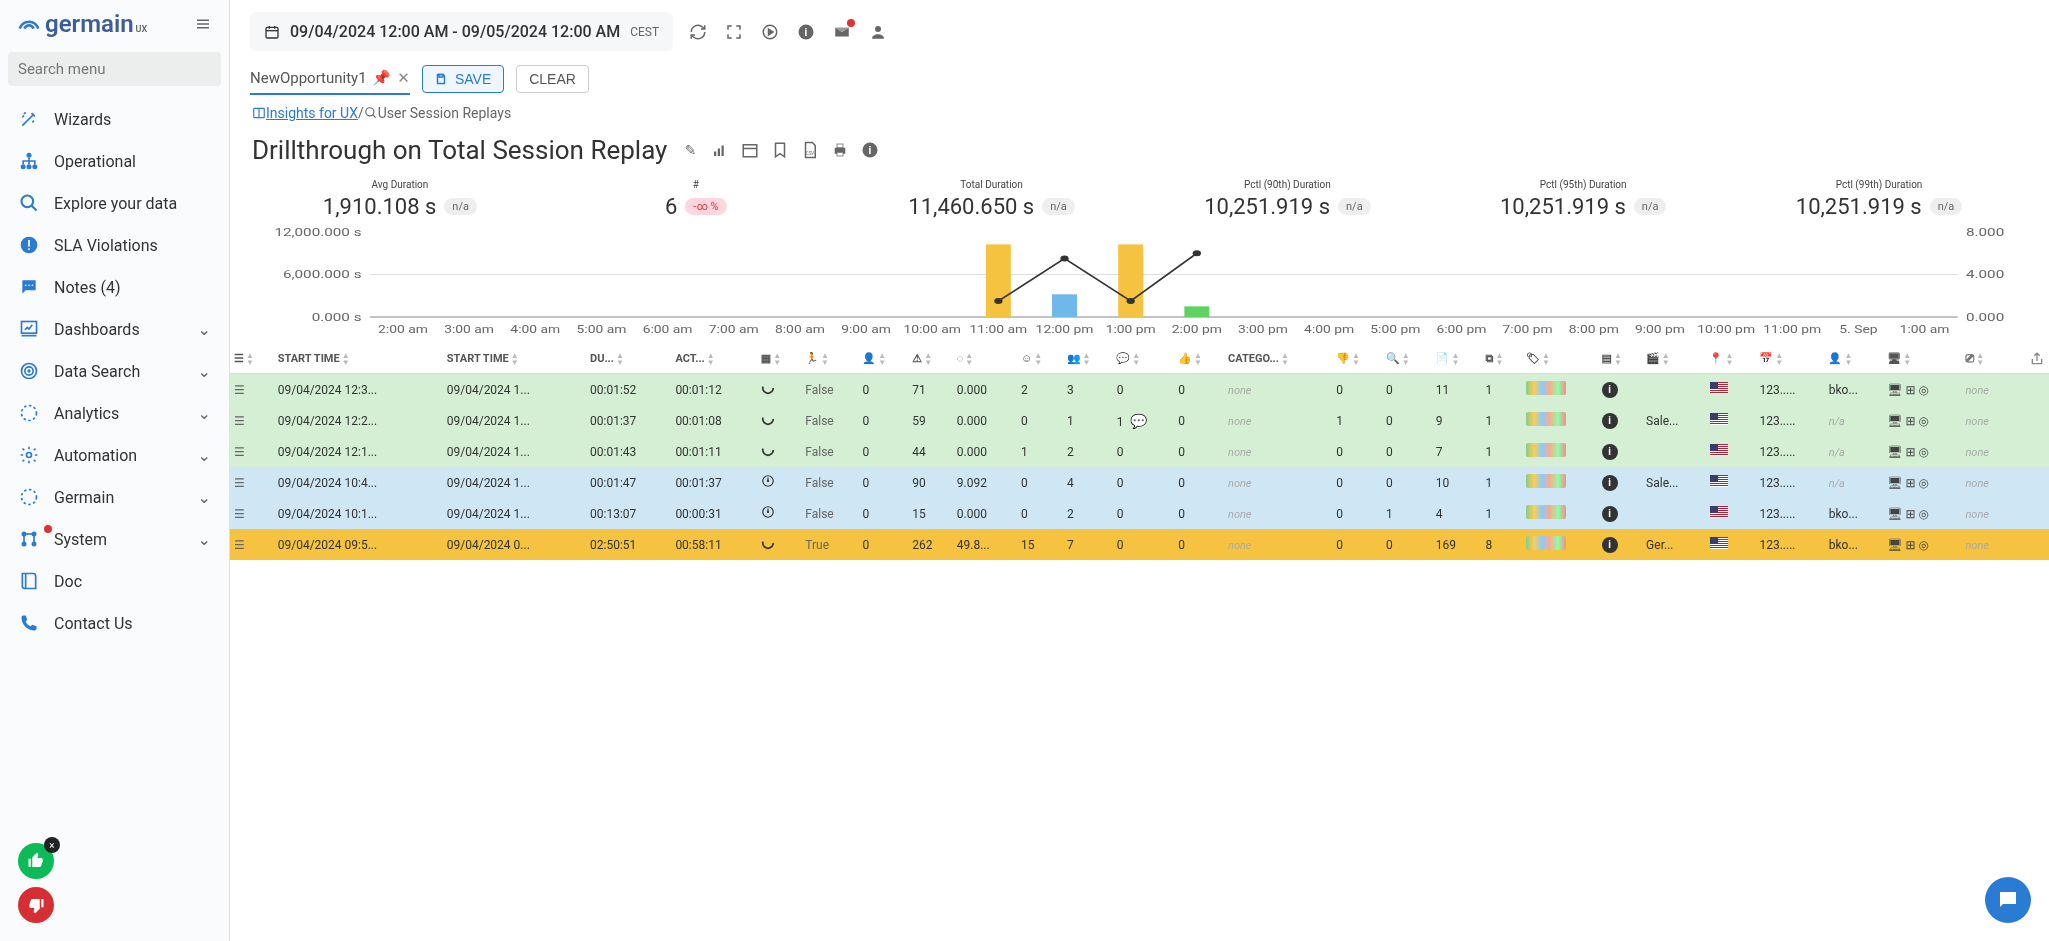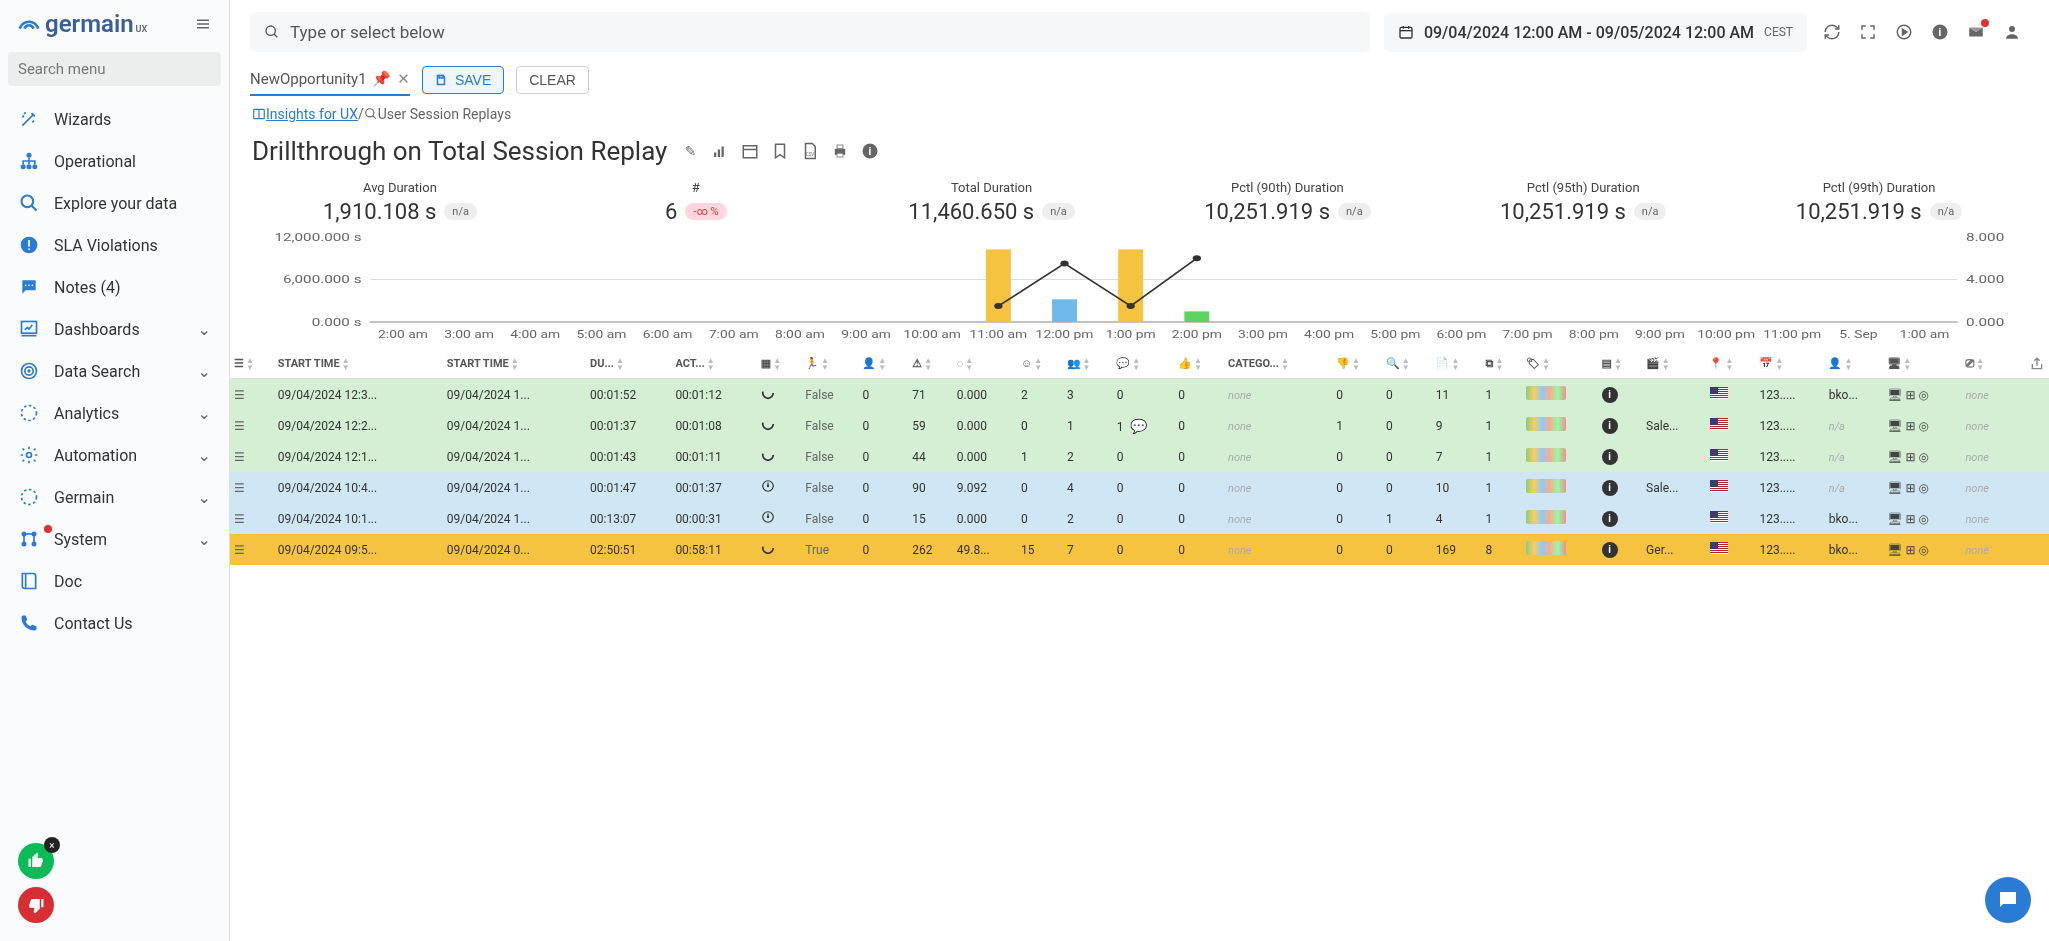--- a/index.html
+++ b/index.html
@@ -55,21 +55,21 @@
 
 
 .title-row { padding: 4px 22px 10px; display: flex; align-items: center; gap: 14px; }
 .title-row h1 { font-size: 26px; font-weight: 400; color: #333; }
 .title-icons { display: flex; gap: 12px; color: #888; }
 .title-icons .icon-btn { width: 18px; height: 18px; }
 
 
 .stats { display: flex; padding: 4px 22px; justify-content: space-between; }
 .stat { flex: 1; text-align: center; }
-.stat-label { font-size: 13px; color: #444; margin-bottom: 4px; }
+.stat-label { font-size: 10px; color: #444; margin-bottom: 4px; }
 .stat-val { font-size: 22px; color: #333; display: inline-flex; align-items: center; gap: 8px; }
 .pill { font-size: 11px; padding: 2px 8px; border-radius: 10px; background: #eee; color: #666; }
 .pill-pink { background: #ffd6dd; color: #d33; }
 
 
 .chart-wrap { position: relative; margin: 4px 22px 4px; height: 110px; }
 .chart-svg { width: 100%; height: 100%; }
 .y-tick { font-size: 11px; fill: #666; text-anchor: end; }
 .y-tick-r { font-size: 11px; fill: #666; text-anchor: start; }
 .x-tick { font-size: 10px; fill: #666; text-anchor: middle; }
@@ -276,27 +276,20 @@
     </div>
     <div class="fb-btn fb-down">
       <svg width="18" height="18" viewBox="0 0 24 24" fill="#fff">
           <path d="M22 4h-3v11h3V4zM3 14c0 1 .9 2 2 2h5l-1 4v1c0 .4.2.8.4 1L11 23l6-6V4H7c-.8 0-1.5.5-1.8 1.2l-2 6c-.1.3-.2.5-.2.8v2z"></path>
         </svg>
     </div>
   </div>
 
   <main class="main">
     <div class="topbar">
-      <div class="search-box">
-        <svg viewBox="0 0 24 24" fill="none" stroke="currentColor" stroke-width="2">
-            <circle cx="10" cy="10" r="7"></circle>
-            <line x1="20" y1="20" x2="15" y2="15"></line>
-          </svg>
-        <span>Type or select below</span>
-      </div>
       <div class="date-box">
         <svg width="16" height="16" viewBox="0 0 24 24" fill="currentColor">
             <rect x="3" y="5" width="18" height="16" rx="2" fill="none" stroke="currentColor" stroke-width="2"></rect>
             <line x1="3" y1="10" x2="21" y2="10" stroke="currentColor" stroke-width="2"></line>
             <line x1="8" y1="3" x2="8" y2="7" stroke="currentColor" stroke-width="2"></line>
             <line x1="16" y1="3" x2="16" y2="7" stroke="currentColor" stroke-width="2"></line>
           </svg>
         <span>09/04/2024 12:00 AM - 09/05/2024 12:00 AM</span>
         <span class="tz">CEST</span>
       </div>

